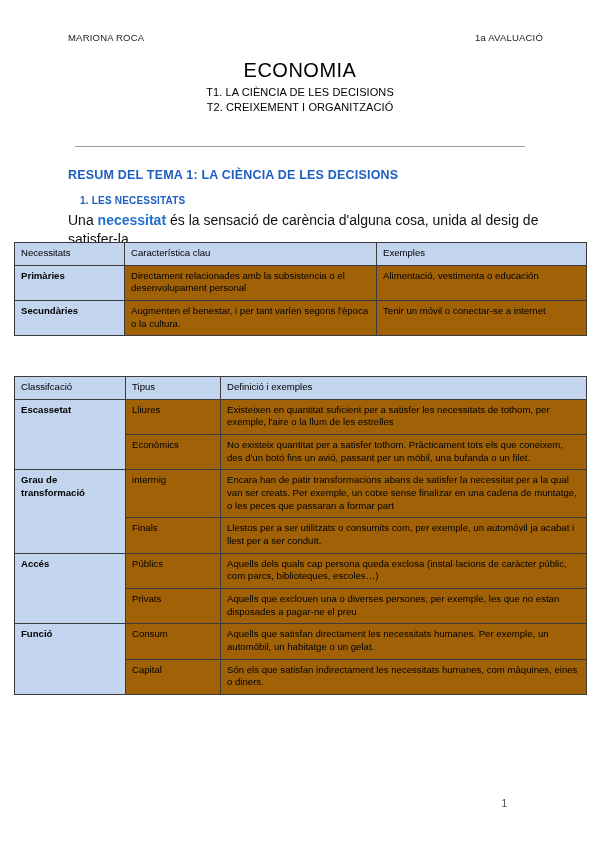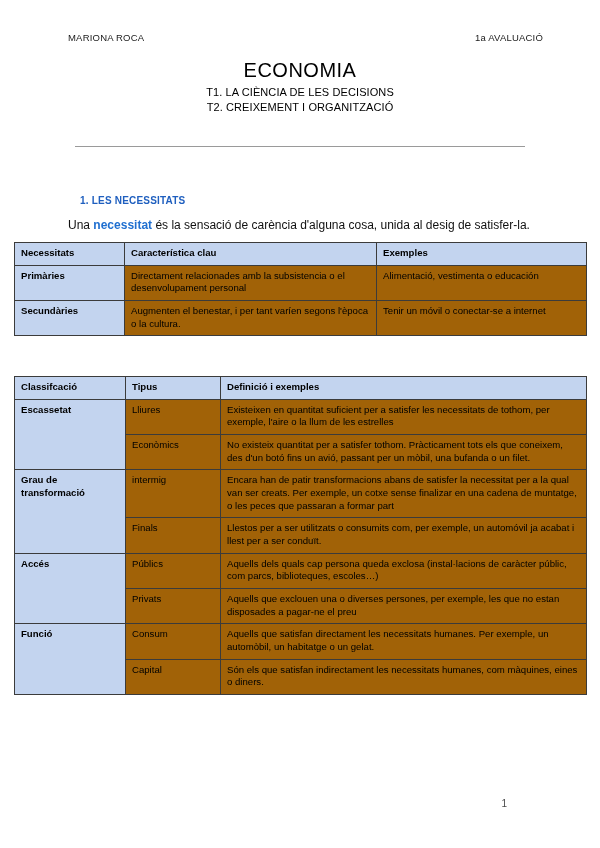--- a/index.html
+++ b/index.html
@@ -80,24 +80,23 @@
     position: absolute;
     top: 195px;
     left: 80px;
     font-size: 10px;
     font-weight: bold;
     color: #1f5fbf;
     letter-spacing: .2px;
   }
   .para {
     position: absolute;
-    font-size: 12px;
+    font-size: 14px;
     line-height: 1.35;
     color: #111;
-    margin-top: 6px;
   }
   .para-1 { top: 211px; left: 68px; right: 40px; }
   .para-2 { top: 352px; left: 76px; right: 40px; }
   .kw { color: #1f6fd0; font-weight: bold; }
 
   
   table.doc {
     position: absolute;
     border-collapse: collapse;
     table-layout: fixed;
@@ -106,21 +105,21 @@
   }
   table.doc td {
     border: 1px solid #3b3b3b;
     padding: 4px 6px 5px 6px;
     vertical-align: top;
     line-height: 1.32;
     background: #a16207;
   }
   table.doc td.hd {
     background: #c3d4ef;
-    font-weight: bold;
+    font-weight: normal;
   }
   table.doc td.shade {
     background: #c3d4ef;
     font-weight: bold;
   }
 
   
   #table-necessitats {
     top: 242px;
     left: 14px;
@@ -156,20 +155,21 @@
   <div class="titleblock">
     <div class="doc-title">ECONOMIA</div>
     <div class="doc-sub">
       <div>T1. LA CIÈNCIA DE LES DECISIONS</div>
       <div>T2. CREIXEMENT I ORGANITZACIÓ</div>
     </div>
   </div>
 
   <div class="rule"></div>
 
+  <div class="h1blue">RESUM DEL TEMA 1: LA CIÈNCIA DE LES DECISIONS</div>
   <div class="h2blue">1. LES NECESSITATS</div>
 
   <div class="para para-1">
     <span>Una </span><span class="kw">necessitat</span><span> és la sensació de carència d'alguna cosa, unida al desig de satisfer-la.</span>
   </div>
 
   <table class="doc" id="table-necessitats">
     <colgroup>
       <col style="width:110px">
       <col style="width:252px">

